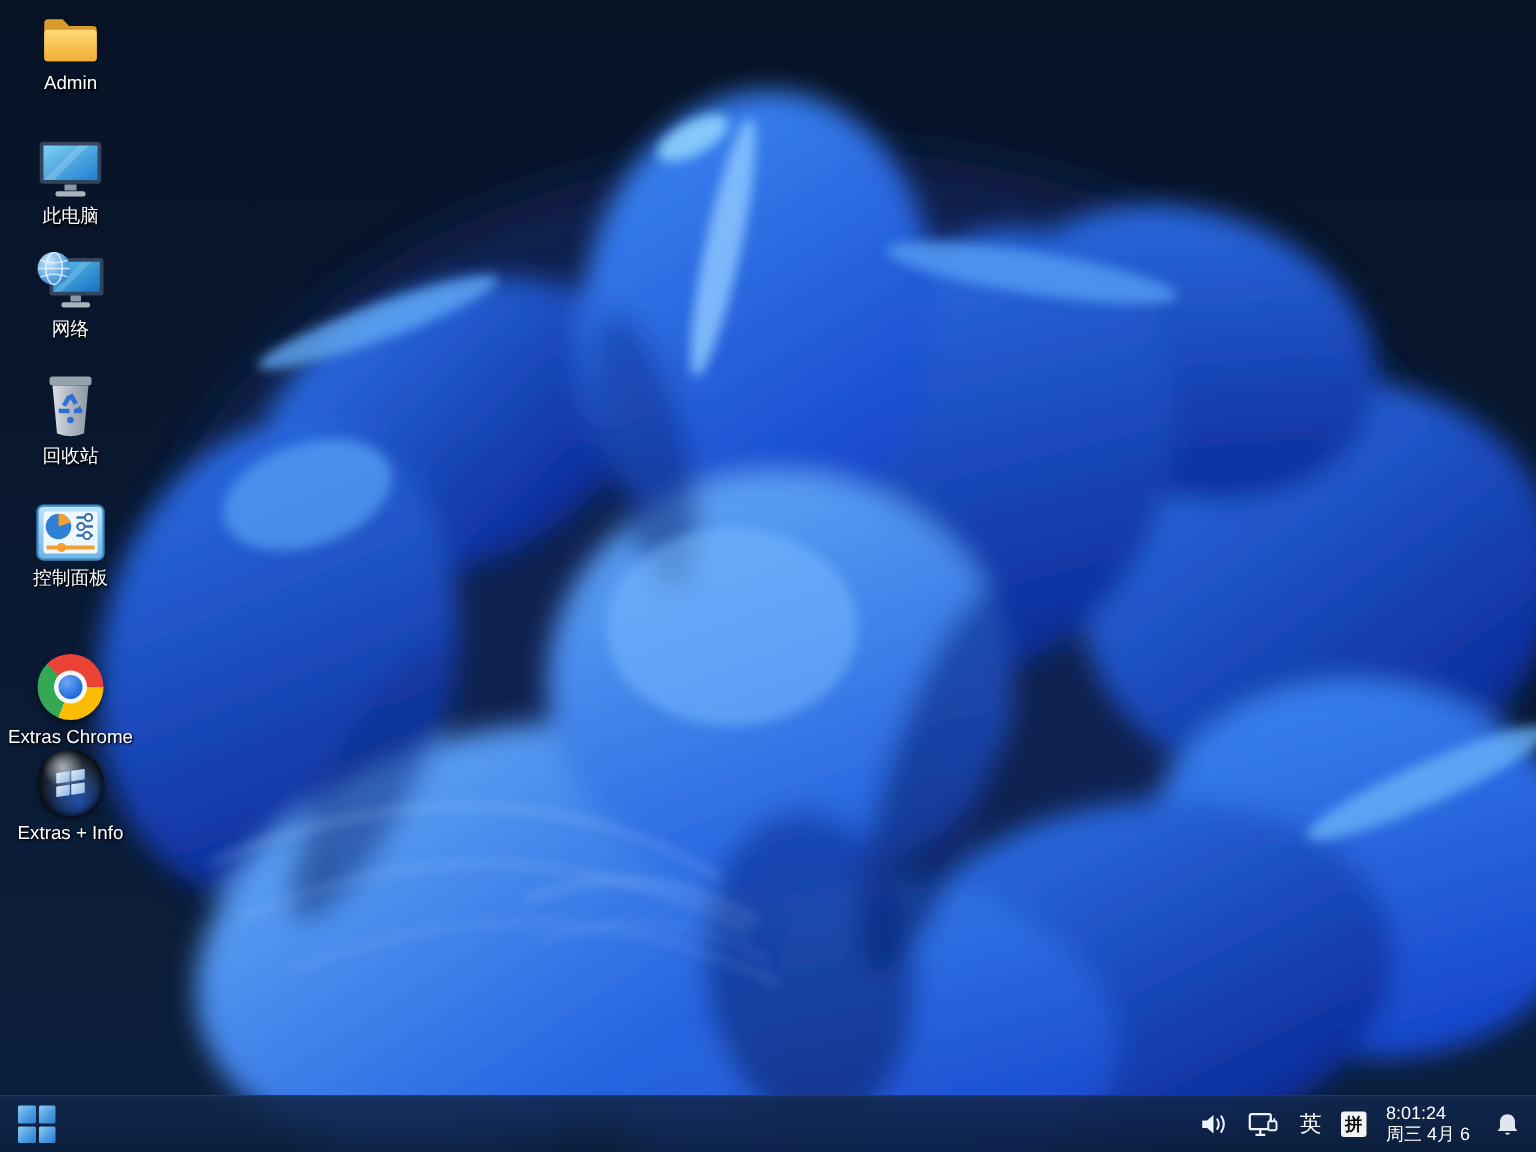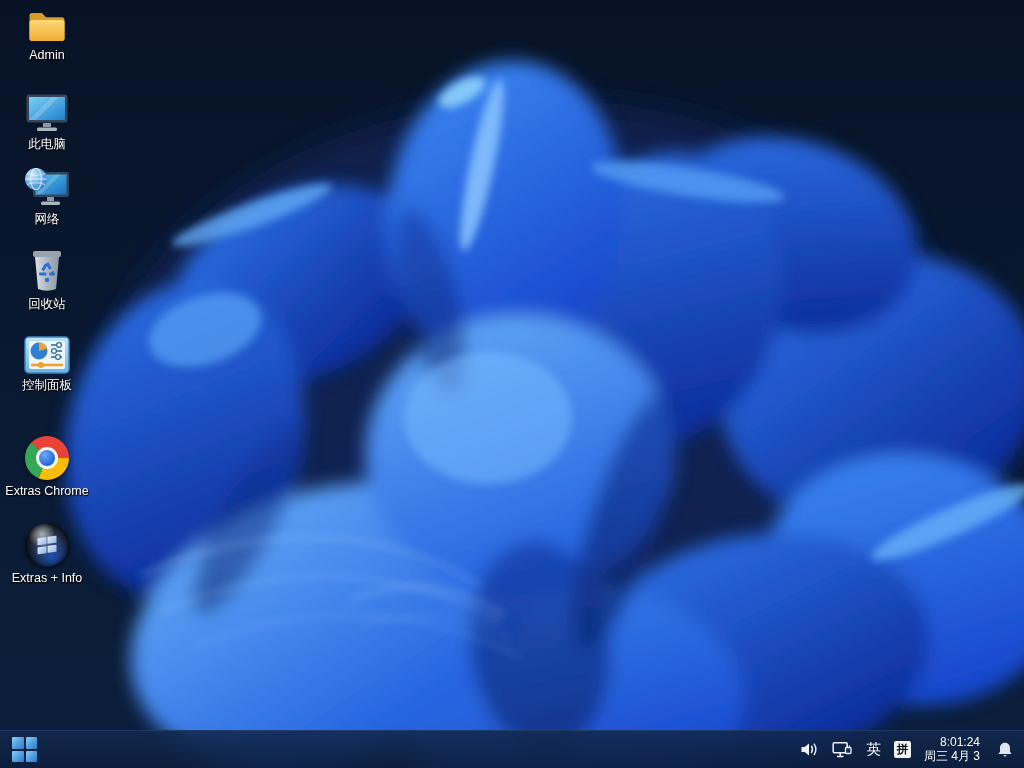--- a/index.html
+++ b/index.html
@@ -82,21 +82,21 @@
     padding-right: 10px; height: 100%;
   }
   .tray-icon { display: flex; align-items: center; justify-content: center; cursor: pointer; }
   .lang-indicator { color: #fff; font-size: 14.5px; cursor: pointer; }
   .ime-indicator {
     width: 17px; height: 17px; background: #f2f3f4; color: #0a0a0a;
     font-size: 11.5px; font-weight: bold; border-radius: 2px;
     display: flex; align-items: center; justify-content: center; cursor: pointer;
   }
   .clock {
-    color: #fff; font-size: 12px; line-height: 13.5px; text-align: right; cursor: pointer;
+    color: #fff; font-size: 12px; line-height: 13.5px; text-align: left; cursor: pointer;
   }
   .bell { margin-left: 3px; }
 </style>
 </head>
 <body>
 
 <div class="wallpaper">
   <svg viewBox="0 0 1024 768" preserveAspectRatio="none" aria-hidden="true">
     <defs>
       <linearGradient id="bg" x1="0" y1="0" x2="0" y2="1">
@@ -280,21 +280,21 @@
     <div class="lbl">控制面板</div>
   </div>
 
   <div class="di" style="top:436px">
     <div class="glyph">
       <div class="chrome-icon"></div>
     </div>
     <div class="lbl">Extras Chrome</div>
   </div>
 
-  <div class="di" style="top:523px">
+  <div class="di" style="top:500px">
     <div class="glyph">
       <div class="extras-icon">
         <div class="extras-flag">
             <span></span>
             <span></span>
             <span></span>
             <span></span>
           </div>
       </div>
     </div>
@@ -332,21 +332,21 @@
         <line x1="17.5" y1="4.5" x2="17.5" y2="6.5" stroke="#eef3fa" stroke-width="1.2"></line>
       </svg>
     </div>
 
     <div class="lang-indicator">英</div>
 
     <div class="ime-indicator">拼</div>
 
     <div class="clock">
       <div>8:01:24</div>
-      <div>周三 4月 3</div>
+      <div>周三 4月 6</div>
     </div>
 
     <div class="tray-icon bell">
       <svg width="18" height="18" viewBox="0 0 18 18">
         <path d="M9 1.8 c-2.9 0 -5 2.2 -5 5.2 v3.8 L2.4 13 h13.2 L14 10.8 V7 c0 -3 -2.1 -5.2 -5 -5.2 Z" fill="#dfe6ee"></path>
         <path d="M7.2 14.2 a1.9 1.9 0 0 0 3.6 0 Z" fill="#dfe6ee"></path>
       </svg>
     </div>
 
   </div>

